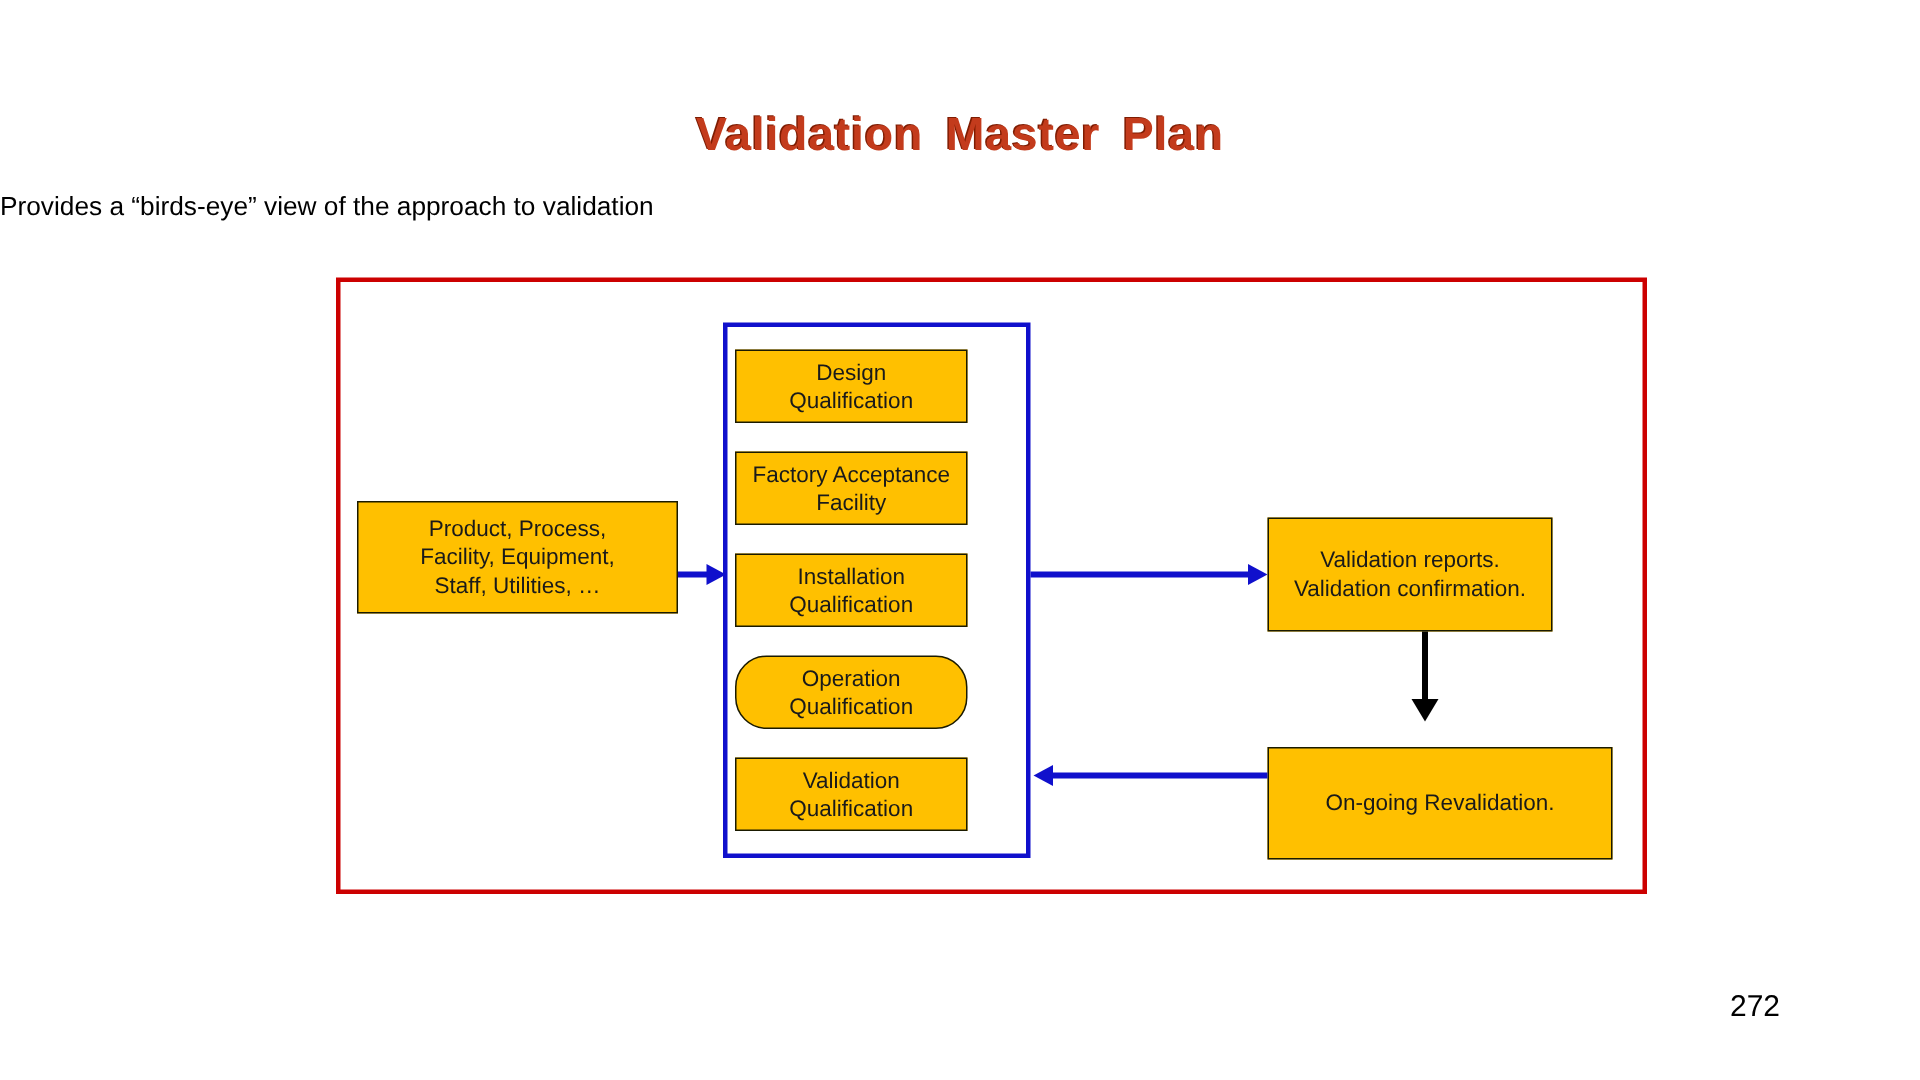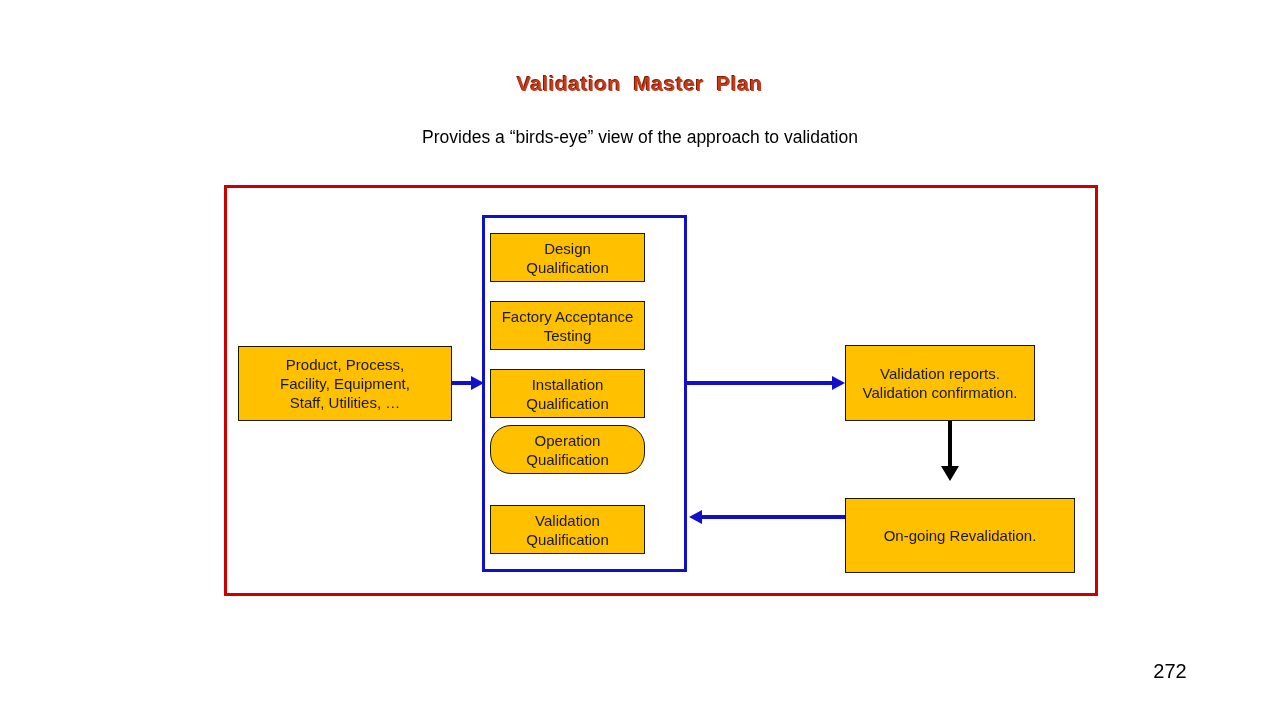--- a/index.html
+++ b/index.html
@@ -3,27 +3,27 @@
 <meta charset="utf-8">
 <style>
   * { margin: 0; padding: 0; box-sizing: border-box; }
   html, body { width: 1280px; height: 720px; background: #ffffff; overflow: hidden; }
   body { font-family: "Liberation Sans", sans-serif; position: relative; }
 
   .slide { position: absolute; inset: 0; background: #ffffff; }
 
   .slide-title {
     position: absolute; left: 0; top: 72px; width: 100%;
-    text-align: center; font-size: 21px; font-weight: bold;
+    text-align: center; font-size: 31px; font-weight: bold;
     color: #c33b1c; letter-spacing: 0.5px; word-spacing: 6px;
     text-shadow: -1px -1px 0 #7e1c02;
   }
   .slide-subtitle {
     position: absolute; left: 0; top: 127px; width: 100%;
-    text-align: center; font-size: 17.5px; color: #000000;
+    font-size: 17.5px; color: #000000;
   }
 
   .outer-boundary {
     position: absolute; left: 224px; top: 185px; width: 874px; height: 411px;
     border: 3px solid #cc0000; background: transparent;
   }
 
   .stages-panel {
     position: absolute; left: 482px; top: 215px; width: 205px; height: 357px;
     border: 3px solid #1010cc; background: #ffffff;
@@ -33,24 +33,24 @@
     position: absolute; background: #ffc000; border: 1.5px solid #1a1a00;
     display: flex; align-items: center; justify-content: center;
     text-align: center; color: #1a1a1a; font-size: 15px; line-height: 19px;
     white-space: pre-line;
   }
 
   .stage-box { left: 490px; width: 155px; height: 49px; }
   .stage-0 { top: 233px; }
   .stage-1 { top: 301px; }
   .stage-2 { top: 369px; }
-  .stage-3 { top: 425px; border-radius: 21px; }
+  .stage-3 { top: 437px; border-radius: 21px; }
   .stage-4 { top: 505px; }
 
-  .input-box  { left: 238px; top: 346px; width: 214px; height: 75px; }
+  .input-box  { left: 238px; top: 334px; width: 214px; height: 75px; }
   .reports-box { left: 845px; top: 345px; width: 190px; height: 76px; }
   .revalidation-box { left: 845px; top: 498px; width: 230px; height: 75px; }
 
   .hline { position: absolute; height: 4px; background: #1010cc; }
   .vline { position: absolute; width: 4px; background: #000000; }
   .tri { position: absolute; width: 0; height: 0; }
   .tri-right { border-top: 7px solid transparent; border-bottom: 7px solid transparent; border-left: 13px solid #1010cc; }
   .tri-left  { border-top: 7px solid transparent; border-bottom: 7px solid transparent; border-right: 13px solid #1010cc; }
   .tri-down  { border-left: 9px solid transparent; border-right: 9px solid transparent; border-top: 15px solid #000000; }
 
@@ -67,21 +67,21 @@
   <div class="slide-title">Validation Master Plan</div>
   <div class="slide-subtitle">Provides a “birds-eye” view of the approach to validation</div>
 
   <div class="outer-boundary"></div>
 
   <div class="stages-panel"></div>
 
   <div class="ybox stage-box stage-0">Design
 Qualification</div>
   <div class="ybox stage-box stage-1">Factory Acceptance
-Testing</div>
+Facility</div>
   <div class="ybox stage-box stage-2">Installation
 Qualification</div>
   <div class="ybox stage-box stage-3">Operation
 Qualification</div>
   <div class="ybox stage-box stage-4">Validation
 Qualification</div>
 
   <div class="ybox input-box">Product, Process,
 Facility, Equipment,
 Staff, Utilities, …</div>

